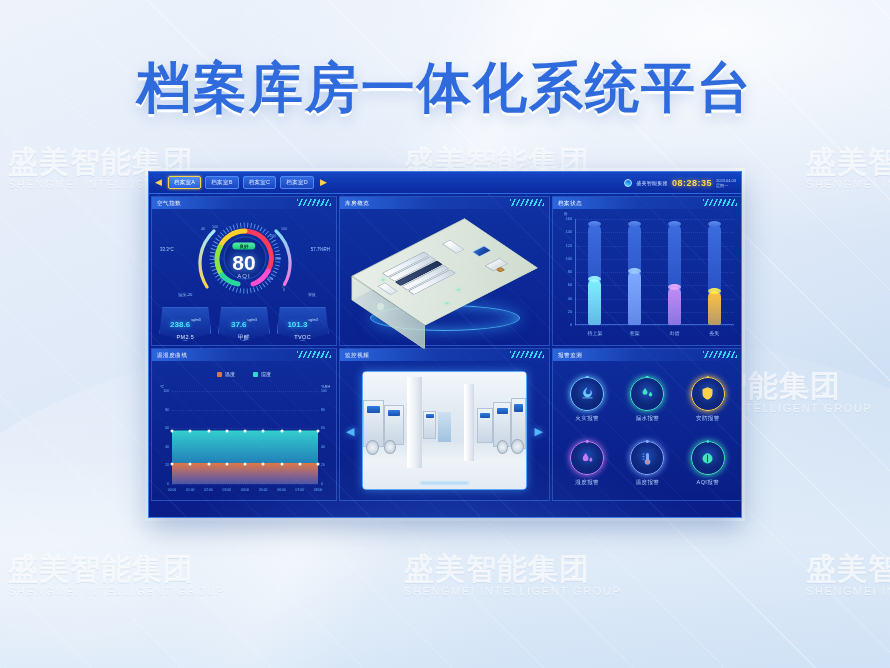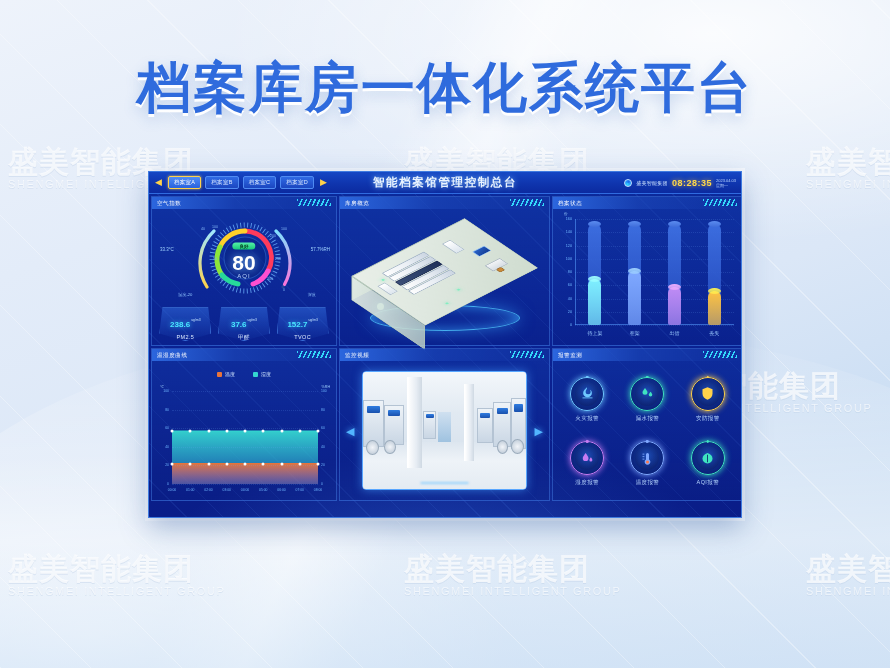--- a/index.html
+++ b/index.html
@@ -349,21 +349,20 @@
 
   <div class="dhead">
     <div class="tabs">
       <span class="navarrow">◀</span>
       <span class="tab active">档案室A</span>
       <span class="tab">档案室B</span>
       <span class="tab">档案室C</span>
       <span class="tab">档案室D</span>
       <span class="navarrow">▶</span>
     </div>
-    <div class="dtitle">智能档案馆管理控制总台</div>
     <div class="dhead-right">
       <span class="brand-dot"></span>
       <span class="brand-cn">盛美智能集团</span>
       <span class="clock">08:28:35</span>
       <span>
         <span class="clock-date" style="display:block">2023.04.03</span>
         <span class="clock-date" style="display:block">星期一</span>
       </span>
     </div>
   </div>
@@ -428,21 +427,21 @@
         <div class="metrics">
           <div class="metric">
             <span class="mv">238.6</span><span class="mu">ug/m3</span>
             <div class="ml">PM2.5</div>
           </div>
           <div class="metric">
             <span class="mv">37.6</span><span class="mu">ug/m3</span>
             <div class="ml">甲醛</div>
           </div>
           <div class="metric">
-            <span class="mv">152.7</span><span class="mu">ug/m3</span>
+            <span class="mv">101.3</span><span class="mu">ug/m3</span>
             <div class="ml">TVOC</div>
           </div>
         </div>
       </div>
     </div>
 
     <div class="panel">
       <div class="ptitle">
         <span>库房概览</span>
         <i class="deco"></i>

